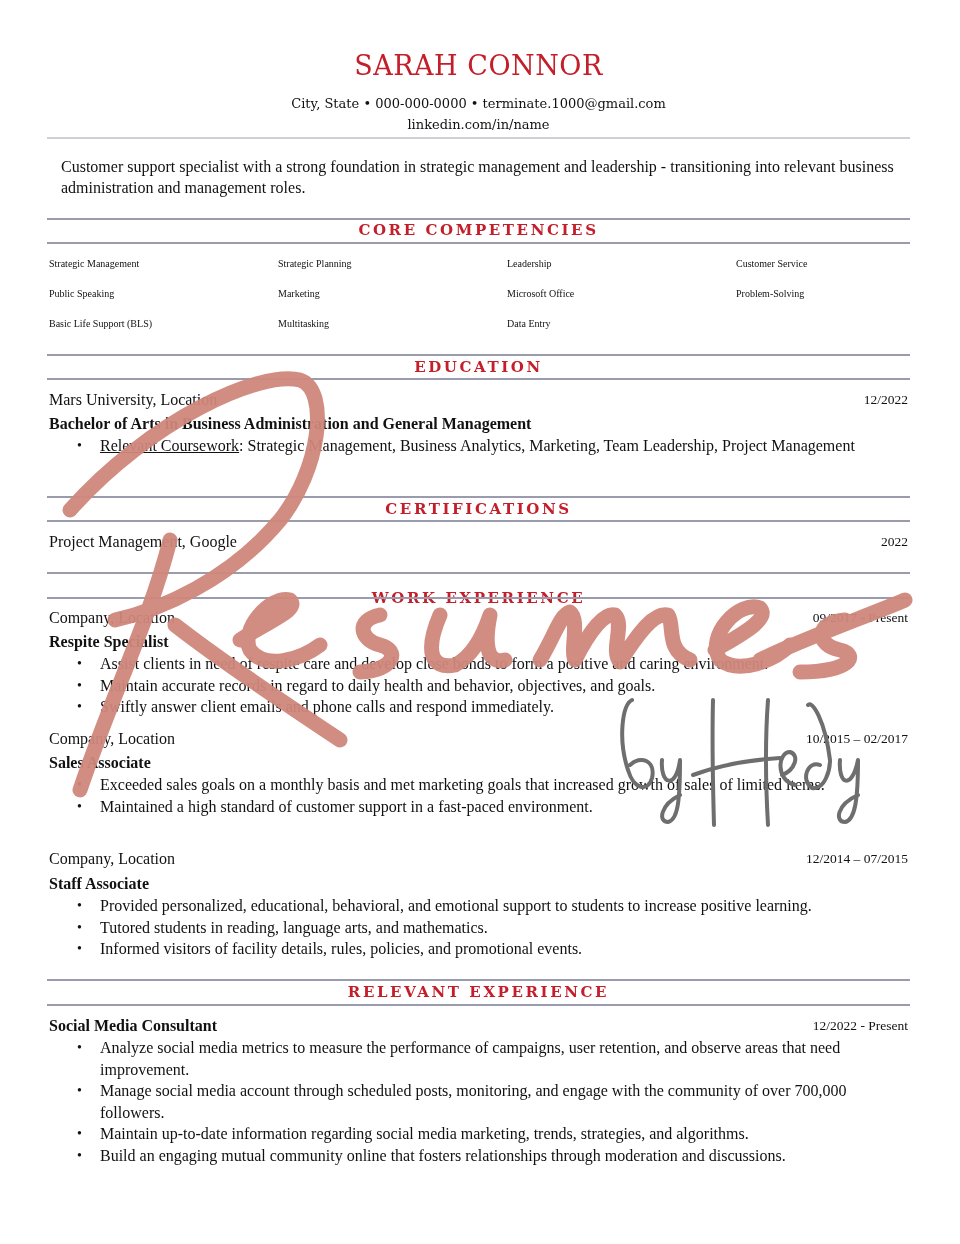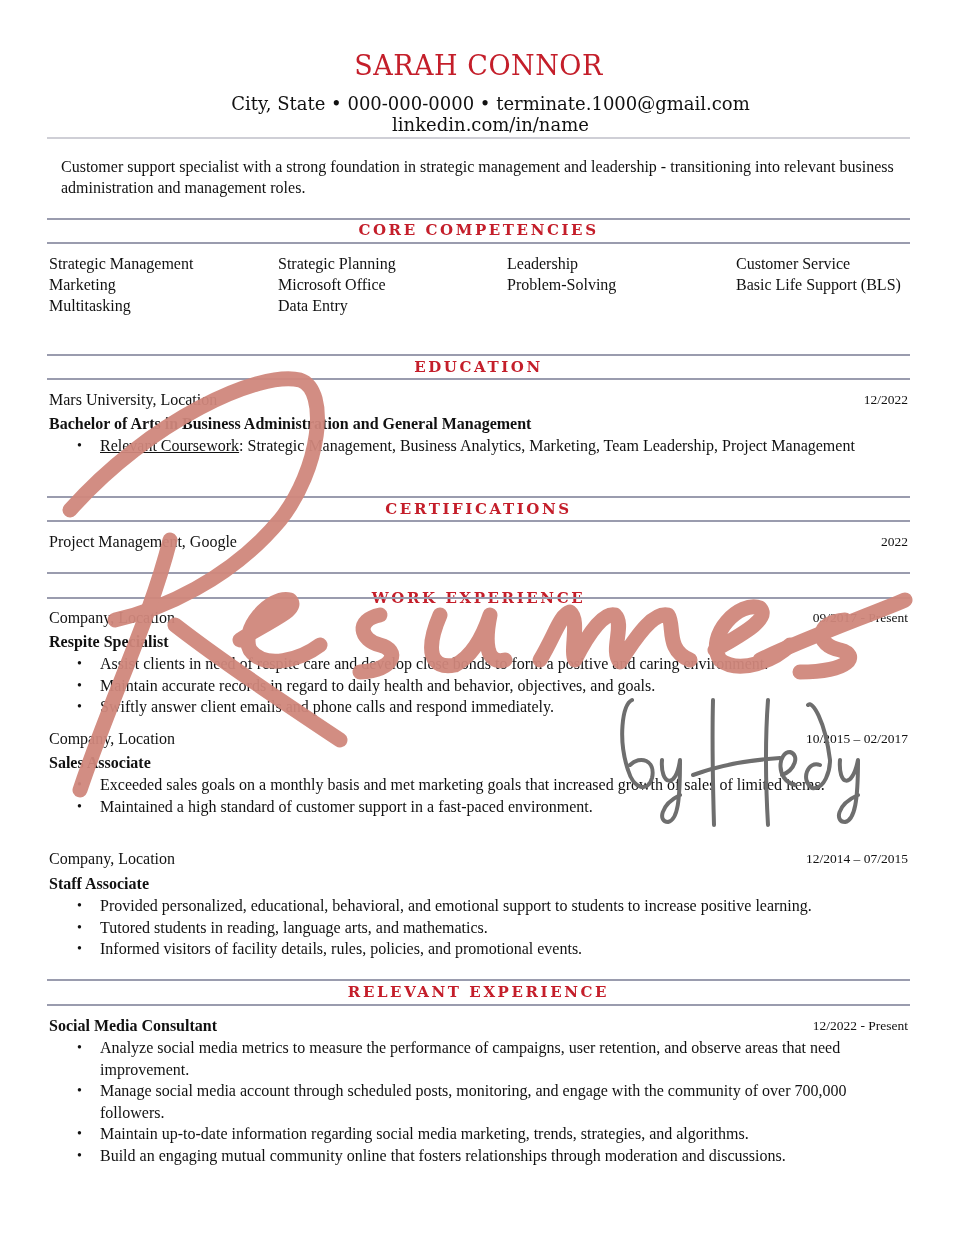--- a/index.html
+++ b/index.html
@@ -7,40 +7,40 @@
       width: 960px; height: 1244px; position: relative; overflow: hidden;
       font-family: "DejaVu Serif", "Liberation Serif", serif;
       color: #111111;
     }
     .page { position: absolute; left: 49px; top: 0; width: 859px; }
     .name {
       position: absolute; left: 0; top: 50px; width: 859px; text-align: center;
       color: #c41e2a; font-family: "DejaVu Serif", serif; font-size: 27px; letter-spacing: 0.5px;
     }
     .contact {
-      position: absolute; left: 12px; width: 859px; text-align: center;
-      font-size: 18px; line-height: 21px;
+      position: absolute; left: 0; width: 859px; text-align: center;
+      font-size: 13px; line-height: 21px;
     }
     .contact.l1 { top: 93px; }
     .contact.l2 { top: 114px; }
     .rule-light { position: absolute; left: -2px; width: 863px; height: 2px; background: #cfcfd6; }
     .summary {
       position: absolute; left: 12px; top: 156px; width: 862px;
       font-family: "Liberation Serif", serif; font-size: 16px; line-height: 21px;
     }
     .sec-rule { position: absolute; left: -2px; width: 863px; height: 2px; background: #9a9cae; }
     .sec-title {
       position: absolute; left: 0; width: 859px; text-align: center;
       color: #c41e2a; font-family: "DejaVu Serif", serif; font-weight: bold;
       font-size: 15px; letter-spacing: 2.6px;
     }
     .comp-grid {
       position: absolute; left: 0; top: 253px; width: 860px;
-      display: grid; grid-template-columns: 229px 229px 229px 173px; 
-      font-family: "Liberation Serif", serif; font-size: 16px; line-height: 21px;
+      display: grid; grid-template-columns: 229px 229px 229px 173px; row-gap: 9px;
+      font-family: "Liberation Serif", serif; font-size: 10px; line-height: 21px;
     }
     .row {
       position: absolute; left: 0; width: 859px; display: flex; justify-content: space-between;
       font-family: "Liberation Serif", serif; font-size: 16px; line-height: 21px;
     }
     .row .date { font-family: Liberation Serif, serif; font-size: 13.5px; }
     .bold { font-weight: bold; }
     ul.bullets {
       position: absolute; left: 0; width: 862px; margin: 0; padding: 0; list-style: none;
       font-family: "Liberation Serif", serif; font-size: 16px; line-height: 21.5px;
@@ -65,20 +65,21 @@
   <div class="summary">Customer support specialist with a strong foundation in strategic management and leadership - transitioning into relevant business administration and management roles.</div>
 
   <div class="sec-rule" style="top:218px"></div>
   <div class="sec-title" style="top:221px">CORE COMPETENCIES</div>
   <div class="sec-rule" style="top:242px"></div>
   <div class="comp-grid">
     <span>Strategic Management</span>
     <span>Strategic Planning</span>
     <span>Leadership</span>
     <span>Customer Service</span>
+    <span>Public Speaking</span>
     <span>Marketing</span>
     <span>Microsoft Office</span>
     <span>Problem-Solving</span>
     <span>Basic Life Support (BLS)</span>
     <span>Multitasking</span>
     <span>Data Entry</span>
   </div>
 
   <div class="sec-rule" style="top:354px"></div>
   <div class="sec-title" style="top:358px">EDUCATION</div>

